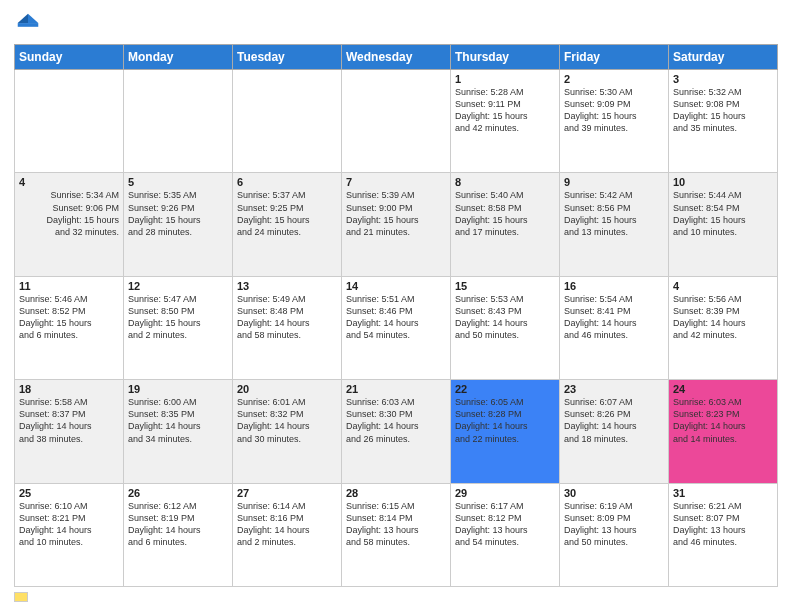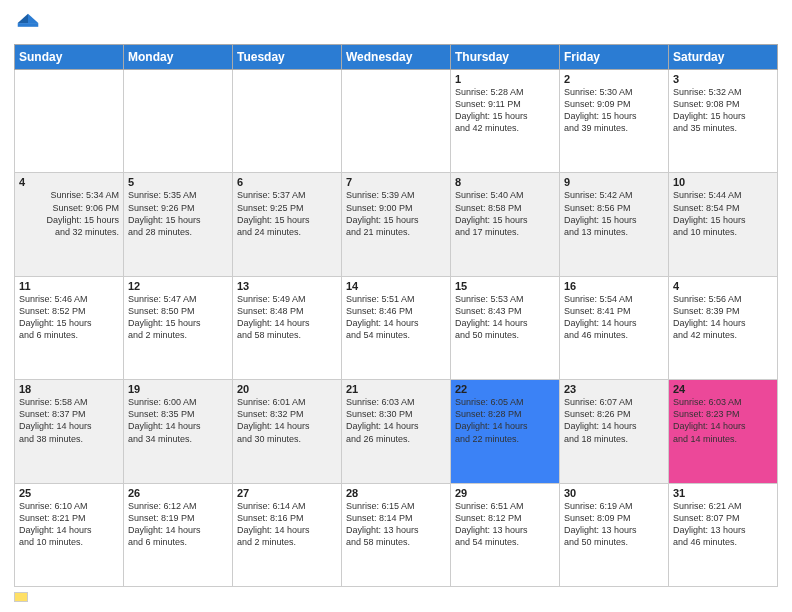--- a/index.html
+++ b/index.html
@@ -357,21 +357,21 @@
           </td>
           <td>
             <span class="day-num">28</span>
             <div class="day-detail" style="white-space: pre-line;">Sunrise: 6:15 AM
 Sunset: 8:14 PM
 Daylight: 13 hours
 and 58 minutes.</div>
           </td>
           <td>
             <span class="day-num">29</span>
-            <div class="day-detail" style="white-space: pre-line;">Sunrise: 6:51 AM
+            <div class="day-detail" style="white-space: pre-line;">Sunrise: 6:17 AM
 Sunset: 8:12 PM
 Daylight: 13 hours
 and 54 minutes.</div>
           </td>
           <td>
             <span class="day-num">30</span>
             <div class="day-detail" style="white-space: pre-line;">Sunrise: 6:19 AM
 Sunset: 8:09 PM
 Daylight: 13 hours
 and 50 minutes.</div>

